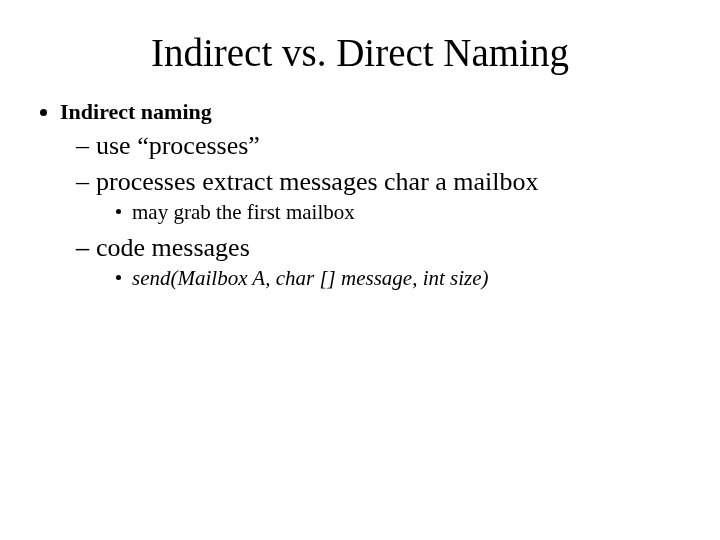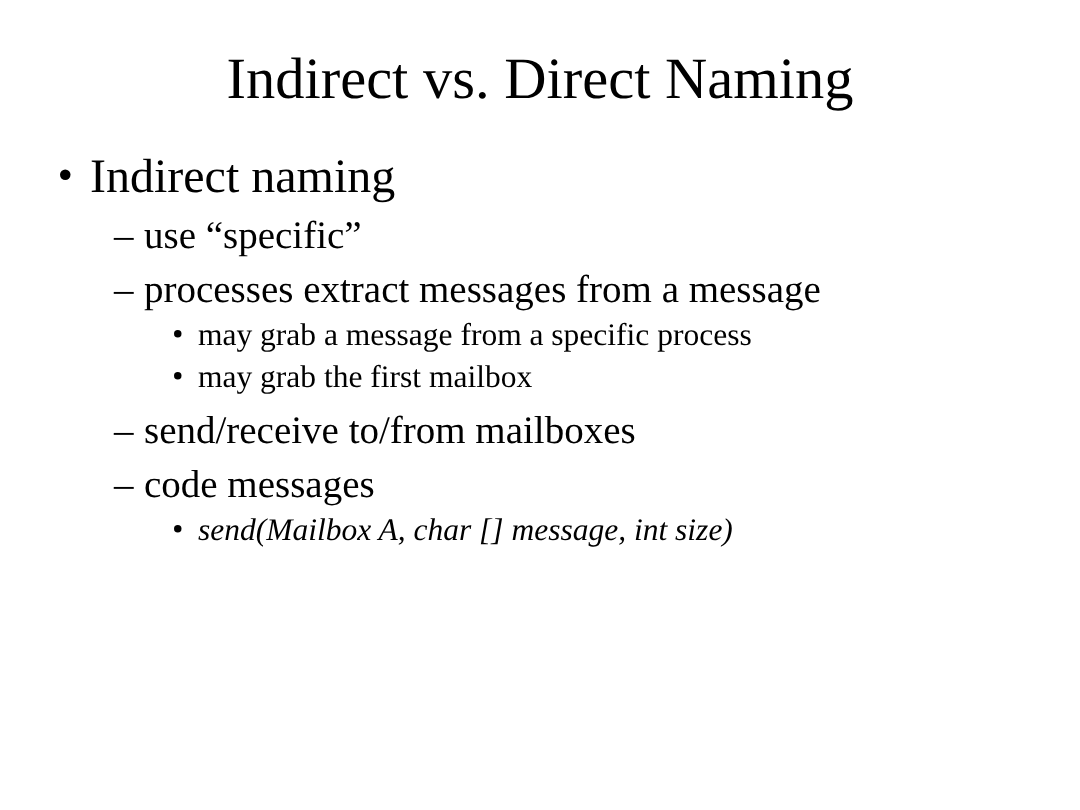--- a/index.html
+++ b/index.html
@@ -17,24 +17,25 @@
     height: 460px;
     padding: 20px 40px 20px 40px;
   }
   .title {
     font-size: 39px;
     text-align: center;
     margin: 10px 0 24px 0;
     font-weight: normal;
   }
   .l1 {
-    font-size: 32px;
+    font-size: 22px;
     margin: 0 0 4px 0;
     padding-left: 20px;
     position: relative;
+    font-weight: bold;
   }
   .l1 .bul {
     position: absolute;
     left: 0;
     top: 0.45em;
     width: 7px;
     height: 7px;
     background: #000;
     border-radius: 50%;
   }
@@ -73,42 +74,37 @@
 
   <div class="title">Indirect vs. Direct Naming</div>
 
   <div class="l1">
     <span class="bul"></span>
     <span>Indirect naming</span>
   </div>
 
   <div class="l2">
     <span class="dash">–</span>
-    <span>use “specific”</span>
+    <span>use “processes”</span>
   </div>
 
   <div class="l2">
     <span class="dash">–</span>
-    <span>processes extract messages from a message</span>
+    <span>processes extract messages char a mailbox</span>
   </div>
 
-  <div class="l3">
-    <span class="bul"></span>
-    <span>may grab a message from a specific process</span>
-  </div>
 
 
   <div class="l3">
     <span class="bul"></span>
     <span>may grab the first mailbox</span>
   </div>
 
   <div class="l2 gap-after">
     <span class="dash">–</span>
-    <span>send/receive to/from mailboxes</span>
   </div>
 
   <div class="l2">
     <span class="dash">–</span>
     <span>code messages</span>
   </div>
 
   <div class="l3">
     <span class="bul"></span>
     <span class="italic">send(Mailbox A, char [] message, int size)</span>

